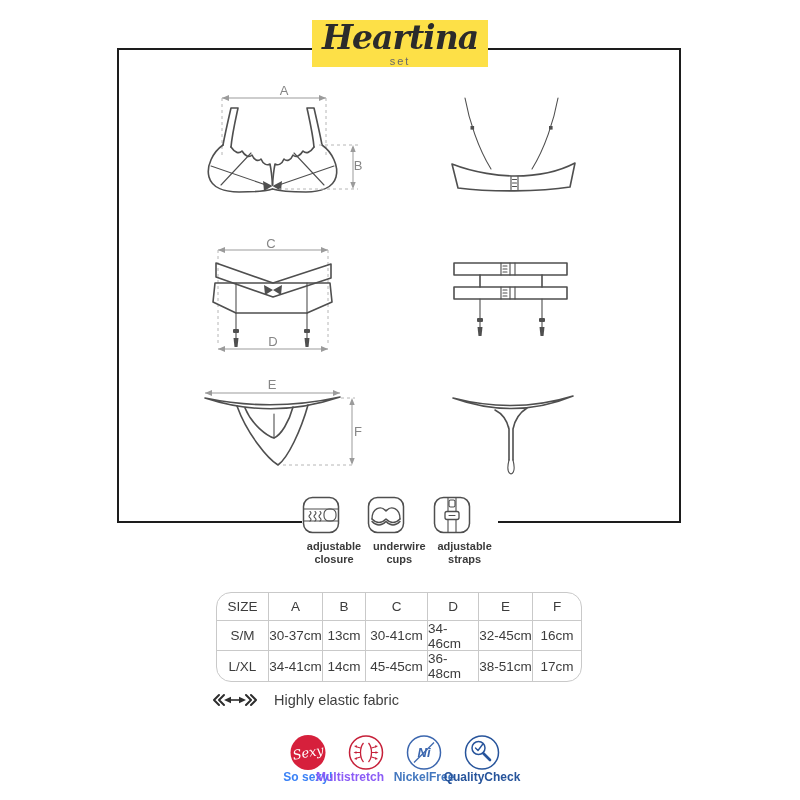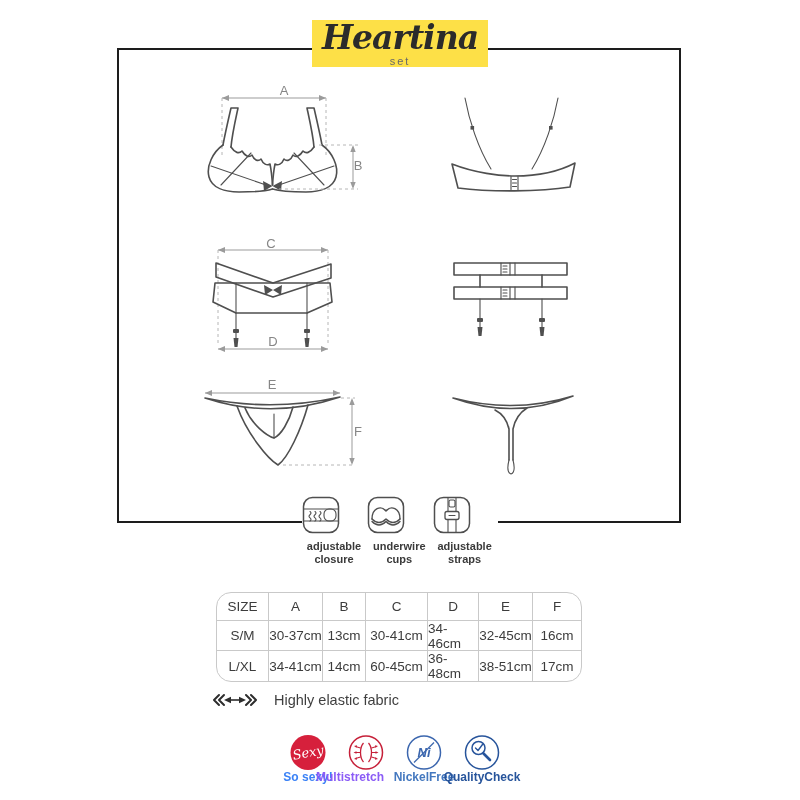--- a/index.html
+++ b/index.html
@@ -214,21 +214,21 @@
     <div class="cell">S/M</div>
     <div class="cell">30-37cm</div>
     <div class="cell">13cm</div>
     <div class="cell">30-41cm</div>
     <div class="cell">34-46cm</div>
     <div class="cell">32-45cm</div>
     <div class="cell">16cm</div>
     <div class="cell">L/XL</div>
     <div class="cell">34-41cm</div>
     <div class="cell">14cm</div>
-    <div class="cell">60-45cm</div>
+    <div class="cell">45-45cm</div>
     <div class="cell">36-48cm</div>
     <div class="cell">38-51cm</div>
     <div class="cell">17cm</div>
   </div>
 
   <div id="fabric-row">
     <svg width="46" height="20" viewBox="0 0 46 20">
       <path d="M7,5 L2,10 L7,15 M12,5 L7,10 L12,15" stroke="#2e2e2e" stroke-width="2" fill="none" stroke-linecap="round" stroke-linejoin="round"></path>
       <line x1="16" y1="10" x2="30" y2="10" stroke="#2e2e2e" stroke-width="1.6"></line>
       <polygon points="12,10 19,6.8 19,13.2" fill="#2e2e2e"></polygon>

